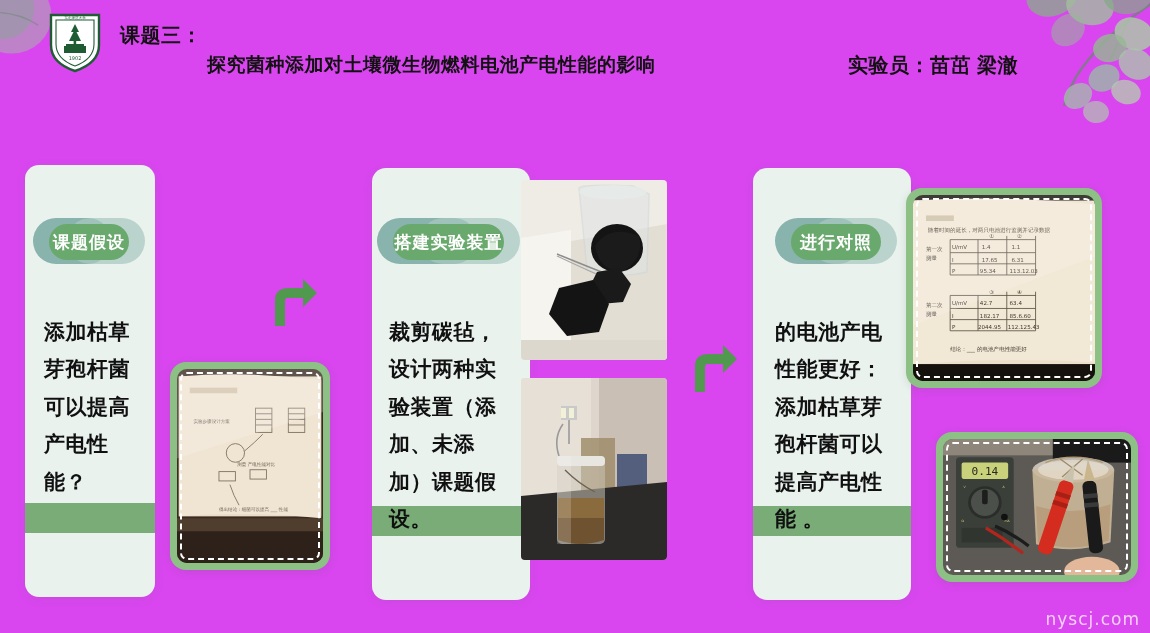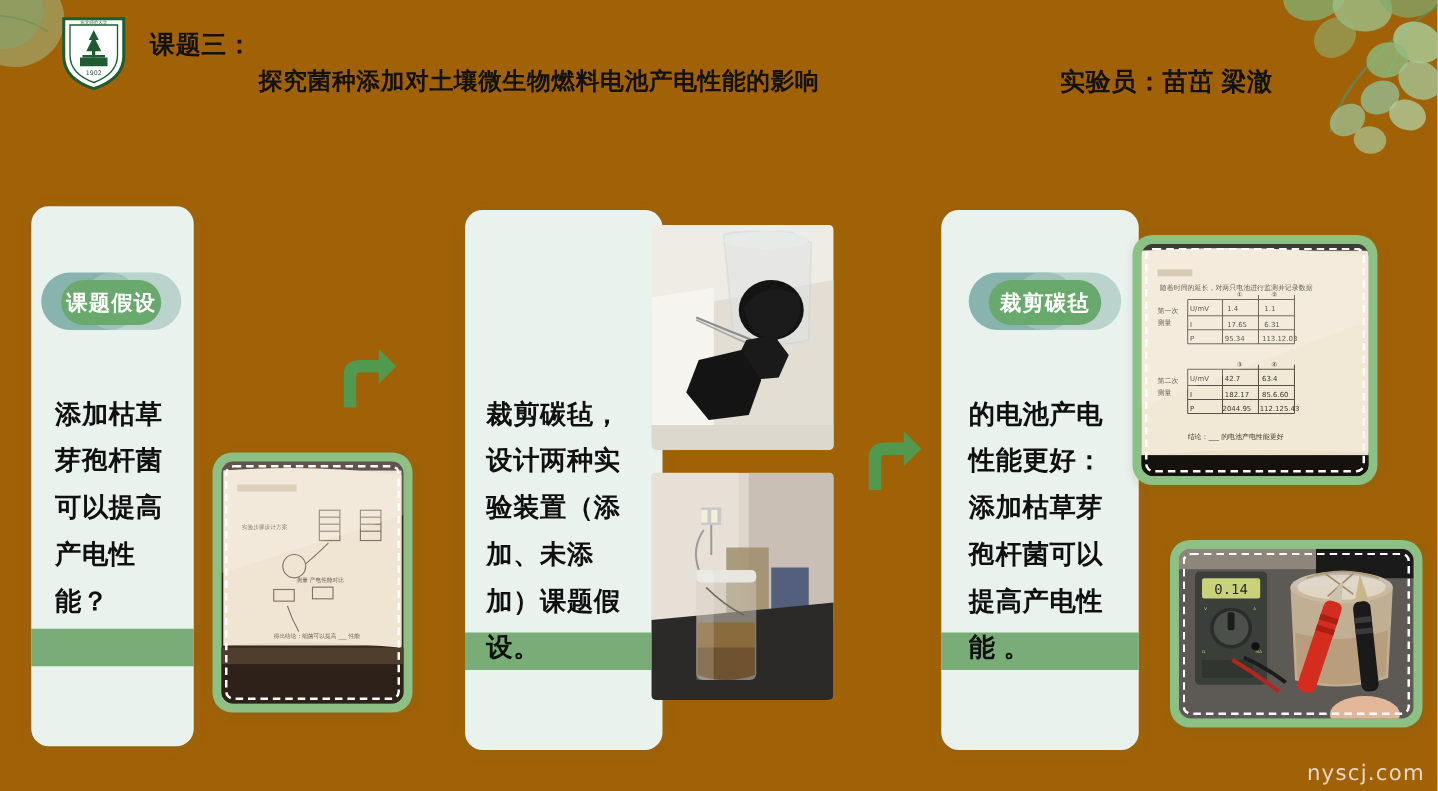--- a/index.html
+++ b/index.html
@@ -5,21 +5,21 @@
   * { box-sizing: border-box; margin: 0; padding: 0; }
   html, body {
     width: 1150px; height: 633px;
     overflow: hidden;
     background: #f1f6f3;
     font-family: "Liberation Sans", "DejaVu Sans", sans-serif;
   }
   #stage {
     position: relative;
     width: 1150px; height: 633px;
-    background: #a16207;
+    background: #d946ef;
     overflow: hidden;
   }
 
   
   .leaf-tl {
     position: absolute; left: -34px; top: -30px;
     width: 95px; height: 95px;
     opacity: .85;
   }
   .leaf-tr {
@@ -219,20 +219,27 @@
   <div class="arrow" style="left:267px; top:276px;">
     <svg viewBox="0 0 52 52">
       <path d="M8 50 L8 24 Q8 12 22 12 L36 12 L36 3 L50 17 L36 31 L36 22 L20 22 Q18 22 18 26 L18 50 Z" fill="#51994f"></path>
     </svg>
   </div>
 
   <div class="card" style="left:372px; top:168px; width:158px; height:432px;">
     <div class="greenbar" style="top:338px;"></div>
   </div>
 
+  <div class="badge" style="left:377px; top:218px; width:143px;">
+    <div class="pill-back-l" style="width:100px;"></div>
+    <div class="pill-back-r" style="width:100px;"></div>
+    <div class="pill-main">
+      <span>搭建实验装置</span>
+    </div>
+  </div>
 
   <div class="card-body" style="left:389px; top:313px; width:120px;">裁剪碳毡，设计两种实验装置（添加、未添加）课题假设。</div>
 
   <div class="photo-frame plain" style="left:521px; top:180px; width:146px; height:180px;">
     <div class="photo-inner">
       <svg viewBox="0 0 146 180" preserveAspectRatio="none">
         <rect width="146" height="180" fill="#efece6"></rect>
         <path d="M0 70 L146 44 L146 180 L0 180 Z" fill="#e2ded4"></path>
         <path d="M0 58 L50 50 L50 180 L0 180 Z" fill="#f6f4ef"></path>
         <path d="M58 8 Q62 4 112 6 L128 14 L126 92 Q96 100 66 90 Z" fill="#dfe4e3" opacity=".55" stroke="#cdd6d4" stroke-width="1.5"></path>
@@ -278,21 +285,21 @@
   </div>
 
   <div class="card" style="left:753px; top:168px; width:158px; height:432px;">
     <div class="greenbar" style="top:338px;"></div>
   </div>
 
   <div class="badge" style="left:775px; top:218px; width:122px;">
     <div class="pill-back-l" style="width:86px;"></div>
     <div class="pill-back-r" style="width:86px;"></div>
     <div class="pill-main">
-      <span>裁剪碳毡</span>
+      <span>进行对照</span>
     </div>
   </div>
 
   <div class="card-body" style="left:775px; top:313px; width:120px;">的电池产电性能更好：添加枯草芽孢杆菌可以提高产电性能 。</div>
 
   <div class="photo-frame" style="left:906px; top:188px; width:196px; height:200px;">
     <div class="photo-inner">
       <svg viewBox="0 0 196 200" preserveAspectRatio="none">
         <rect width="196" height="200" fill="#1b1713"></rect>
         <rect x="0" y="6" width="196" height="176" fill="#ece0cb"></rect>

